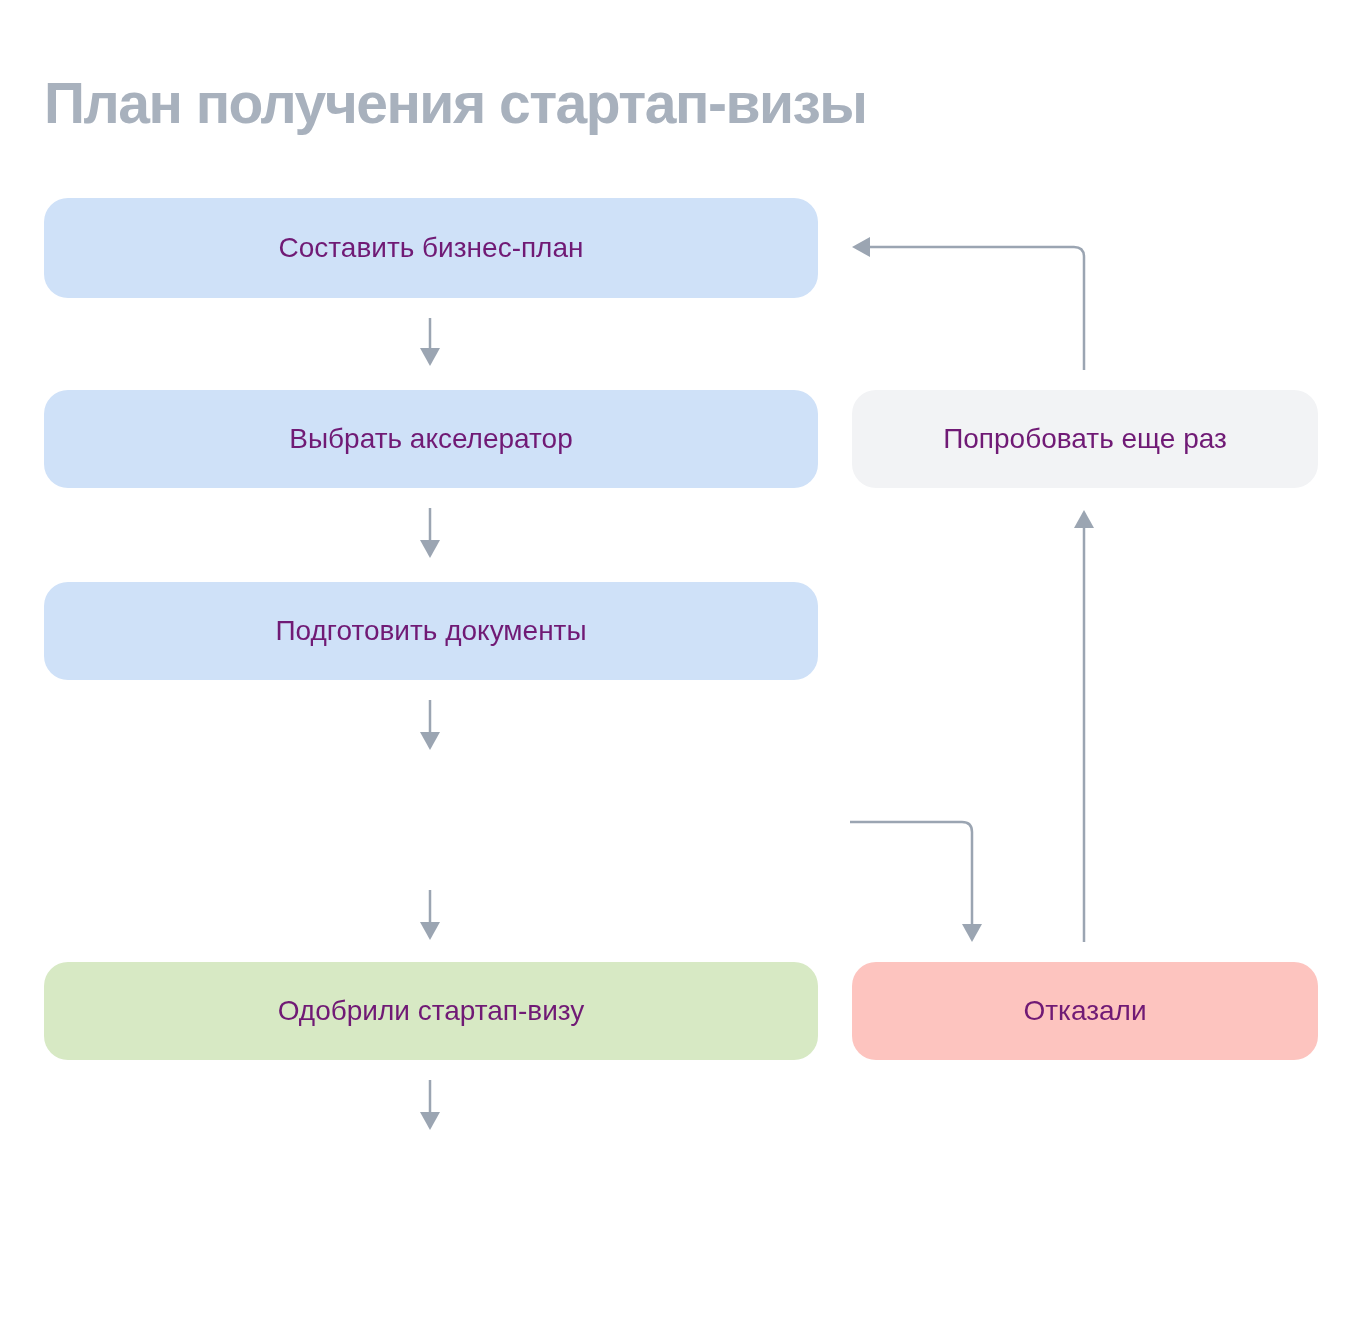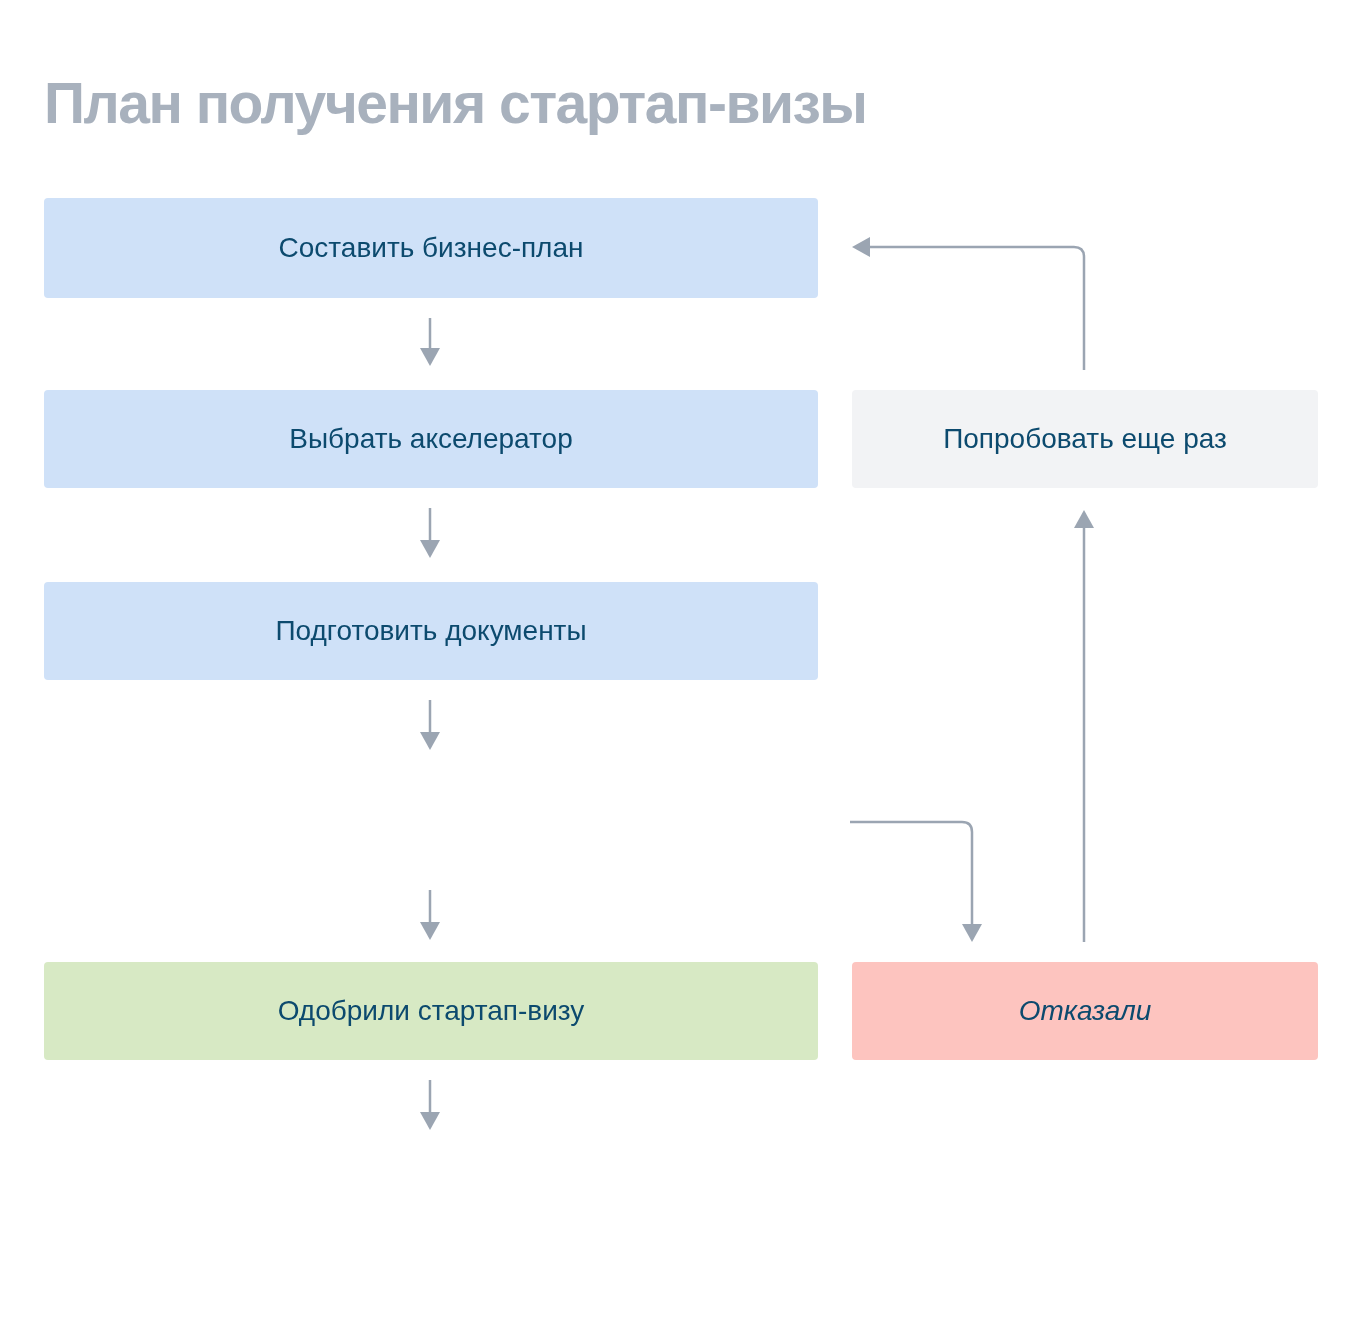--- a/index.html
+++ b/index.html
@@ -30,33 +30,33 @@
   }
   .connectors {
     position: absolute;
     left: 0;
     top: 0;
     pointer-events: none;
   }
   .node {
     position: absolute;
     height: 98px;
-    border-radius: 4px;
+    border-radius: 24px;
     display: flex;
     align-items: center;
     justify-content: center;
     font-size: 28px;
-    color: #0c4a6e;
+    color: #701a75;
     text-align: center;
   }
   .node-left  { left: 44px;  width: 774px; }
   .node-right { left: 852px; width: 466px; }
   .node-blue  { background: #cfe1f8; }
   .node-green { background: #d7e9c4; }
-  .node-red   { background: #fdc4bf; font-style: italic; }
+  .node-red   { background: #fdc4bf; }
   .node-gray  { background: #f2f3f5; }
   .top-198  { top: 198px; height: 100px; }
   .top-390  { top: 390px; }
   .top-582  { top: 582px; }
   .top-772  { top: 772px; }
   .top-962  { top: 962px; }
   .top-1152 { top: 1152px; }
 </style>
 </head>
 <body>

